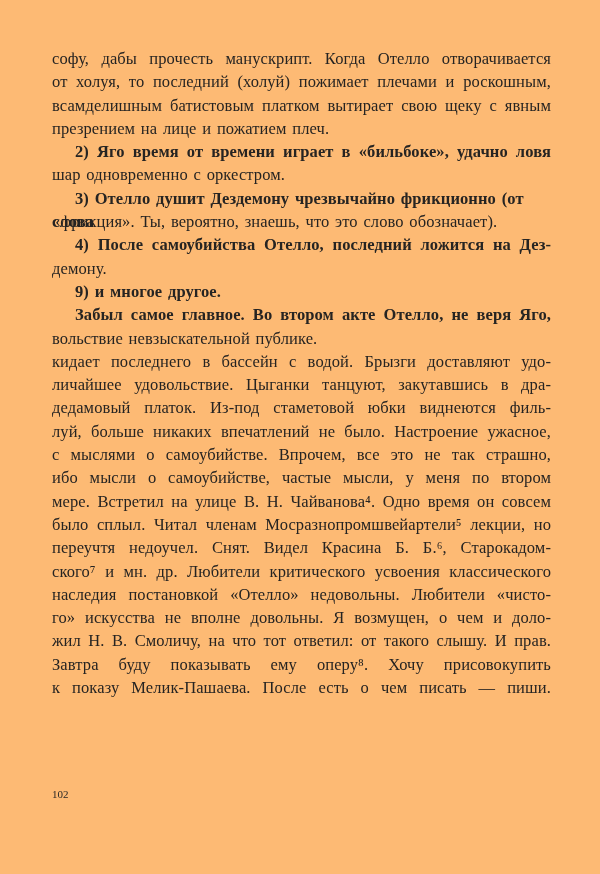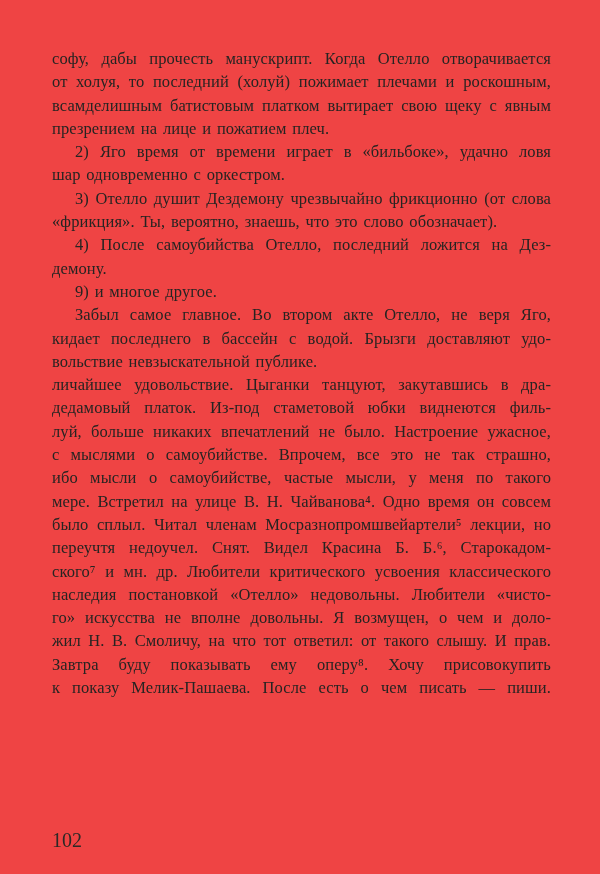--- a/index.html
+++ b/index.html
@@ -4,21 +4,21 @@
 <style>
   html, body {
     margin: 0;
     padding: 0;
     background: #ffffff;
   }
   .book-page {
     position: relative;
     width: 600px;
     height: 874px;
-    background: #ef4444;
+    background: #fdba74;
     color: #262422;
     font-family: "Liberation Serif", "DejaVu Serif", serif;
     overflow: hidden;
   }
   .text-block {
     position: absolute;
     left: 52px;
     top: 47px;
     width: 499px;
   }
@@ -31,26 +31,27 @@
     letter-spacing: 0.1px;
     word-spacing: 1.5px;
   }
   
   .line.j {
     text-align-last: justify;
   }
   
   .line.i {
     text-indent: 23px;
+    font-weight: bold;
   }
   .page-number {
     position: absolute;
     left: 52px;
-    top: 830px;
-    font-size: 20px;
+    top: 784px;
+    font-size: 11px;
     line-height: 20px;
     color: #2b2926;
   }
 </style>
 </head>
 <body>
 
 <div class="book-page">
   <div class="text-block" id="text-block">
       <div class="line j">софу, дабы прочесть манускрипт. Когда Отелло отворачивается</div>
@@ -58,27 +59,27 @@
       <div class="line j">всамделишным батистовым платком вытирает свою щеку с явным</div>
       <div class="line">презрением на лице и пожатием плеч.</div>
       <div class="line j i">2) Яго время от времени играет в «бильбоке», удачно ловя</div>
       <div class="line">шар одновременно с оркестром.</div>
       <div class="line j i">3) Отелло душит Дездемону чрезвычайно фрикционно (от слова</div>
       <div class="line">«фрикция». Ты, вероятно, знаешь, что это слово обозначает).</div>
       <div class="line j i">4) После самоубийства Отелло, последний ложится на Дез-</div>
       <div class="line">демону.</div>
       <div class="line i">9) и многое другое.</div>
       <div class="line j i">Забыл самое главное. Во втором акте Отелло, не веря Яго,</div>
+      <div class="line">вольствие невзыскательной публике.</div>
       <div class="line j">кидает последнего в бассейн с водой. Брызги доставляют удо-</div>
-      <div class="line">вольствие невзыскательной публике.</div>
       <div class="line j">личайшее удовольствие. Цыганки танцуют, закутавшись в дра-</div>
       <div class="line j">дедамовый платок. Из-под стаметовой юбки виднеются филь-</div>
       <div class="line j">луй, больше никаких впечатлений не было. Настроение ужасное,</div>
       <div class="line j">с мыслями о самоубийстве. Впрочем, все это не так страшно,</div>
-      <div class="line j">ибо мысли о самоубийстве, частые мысли, у меня по такого</div>
+      <div class="line j">ибо мысли о самоубийстве, частые мысли, у меня по втором</div>
       <div class="line j">мере. Встретил на улице В. Н. Чайванова⁴. Одно время он совсем</div>
       <div class="line j">было сплыл. Читал членам Мосразнопромшвейартели⁵ лекции, но</div>
       <div class="line j">переучтя недоучел. Снят. Видел Красина Б. Б.⁶, Старокадом-</div>
       <div class="line j">ского⁷ и мн. др. Любители критического усвоения классического</div>
       <div class="line j">наследия постановкой «Отелло» недовольны. Любители «чисто-</div>
       <div class="line j">го» искусства не вполне довольны. Я возмущен, о чем и доло-</div>
       <div class="line j">жил Н. В. Смоличу, на что тот ответил: от такого слышу. И прав.</div>
       <div class="line j">Завтра буду показывать ему оперу⁸. Хочу присовокупить</div>
       <div class="line j">к показу Мелик-Пашаева. После есть о чем писать — пиши.</div>
     </div>

